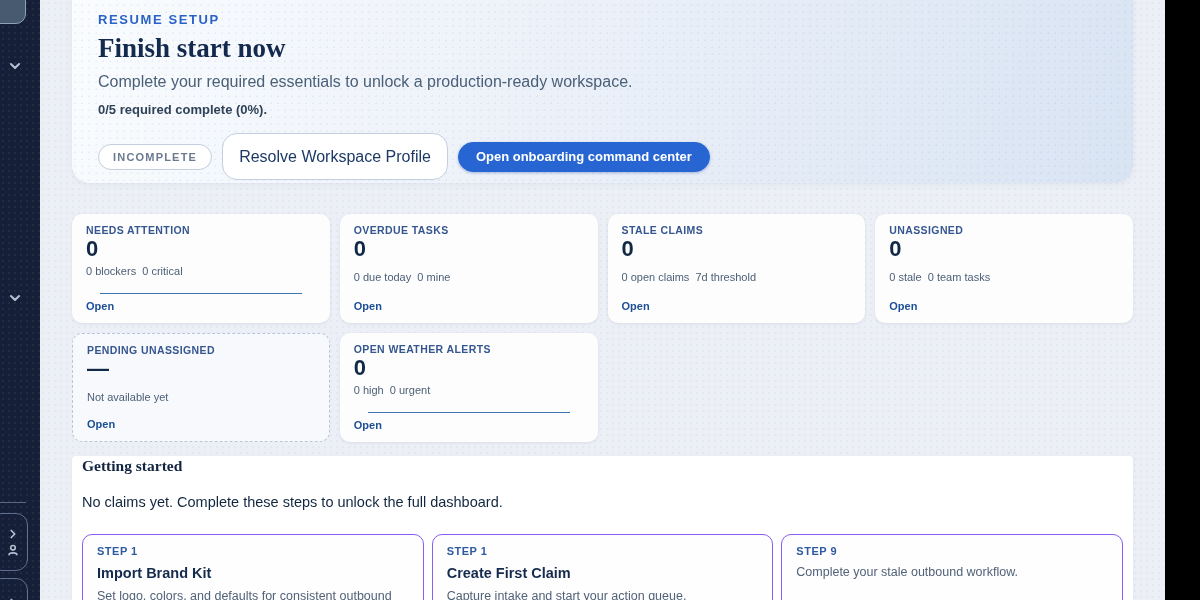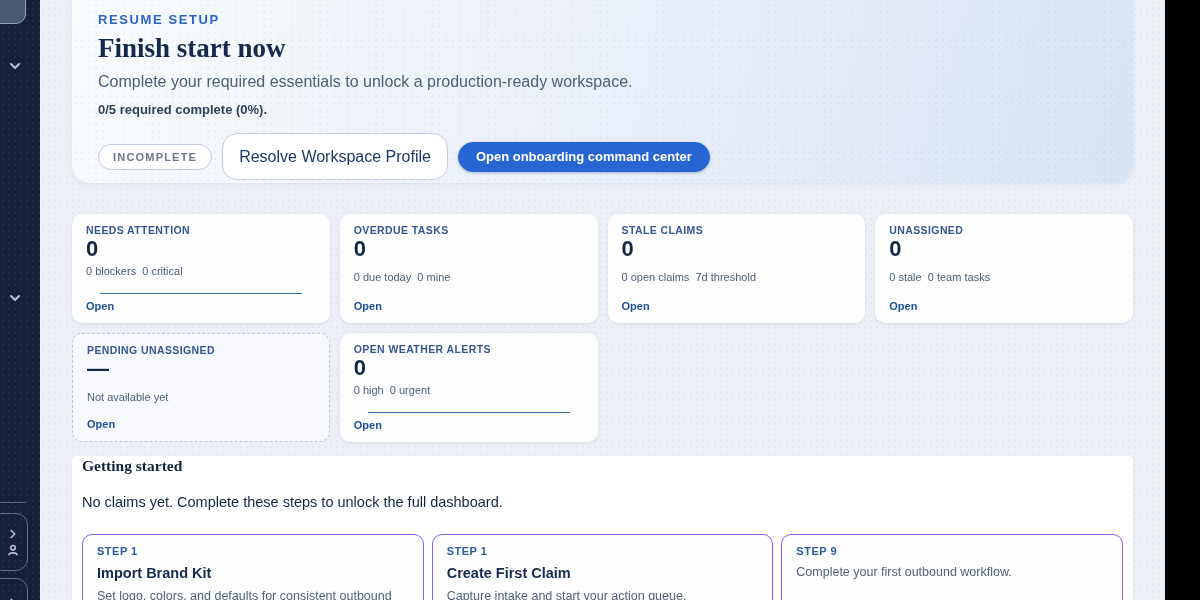--- a/index.html
+++ b/index.html
@@ -238,21 +238,21 @@
           </div>
 
           <div class="step-card">
             <div class="step-eyebrow">STEP 1</div>
             <div class="step-title">Create First Claim</div>
             <div class="step-desc">Capture intake and start your action queue.</div>
           </div>
 
           <div class="step-card">
             <div class="step-eyebrow">STEP 9</div>
-            <div class="step-desc">Complete your first outbound workflow.</div>
+            <div class="step-desc">Complete your stale outbound workflow.</div>
             <button class="step-button">First Claims</button>
           </div>
         </div>
       </section>
 
       <div class="bottom-row">
         <div class="bottom-card left"></div>
         <div class="bottom-card right"></div>
       </div>
 

